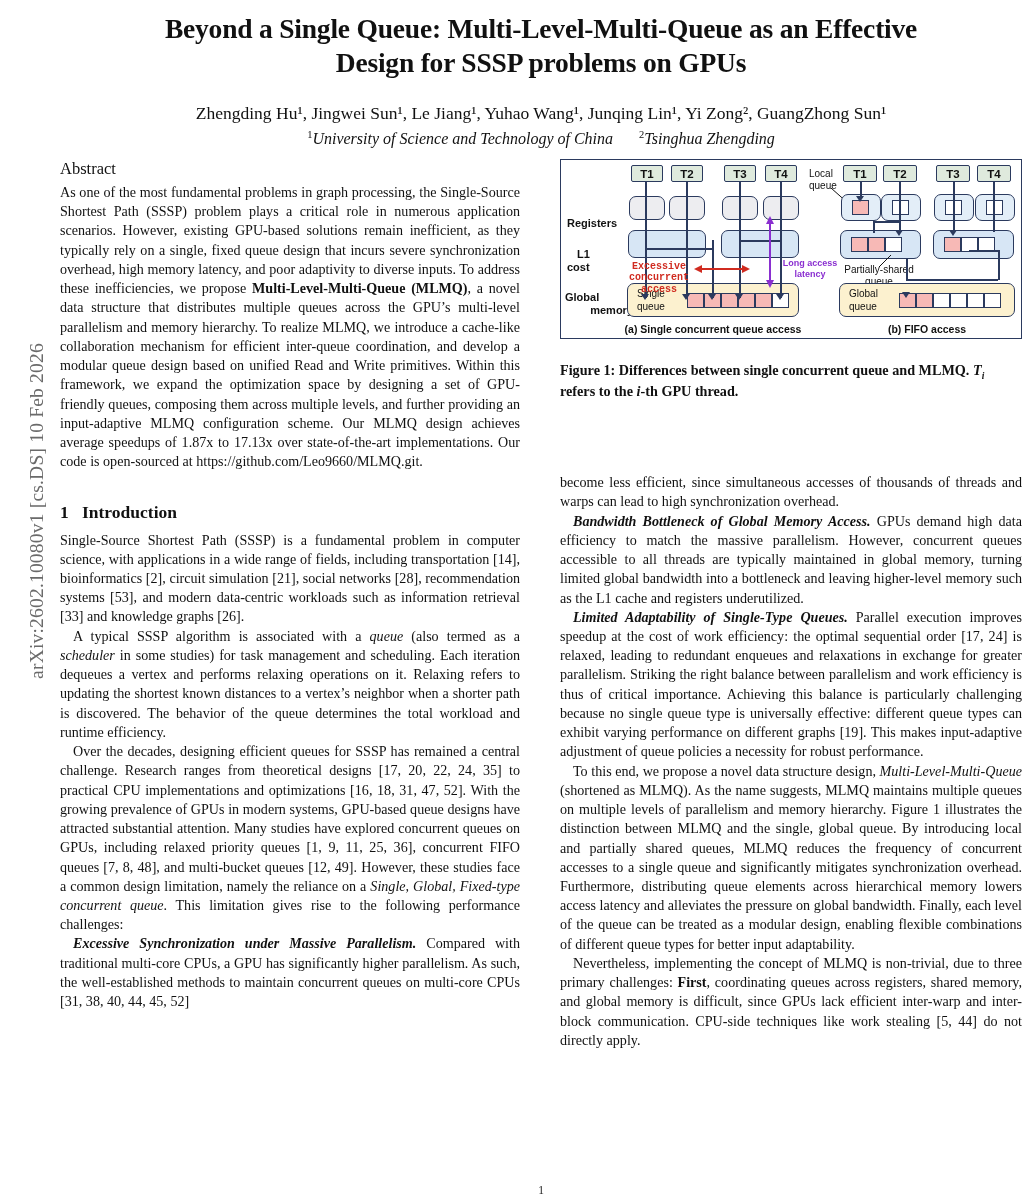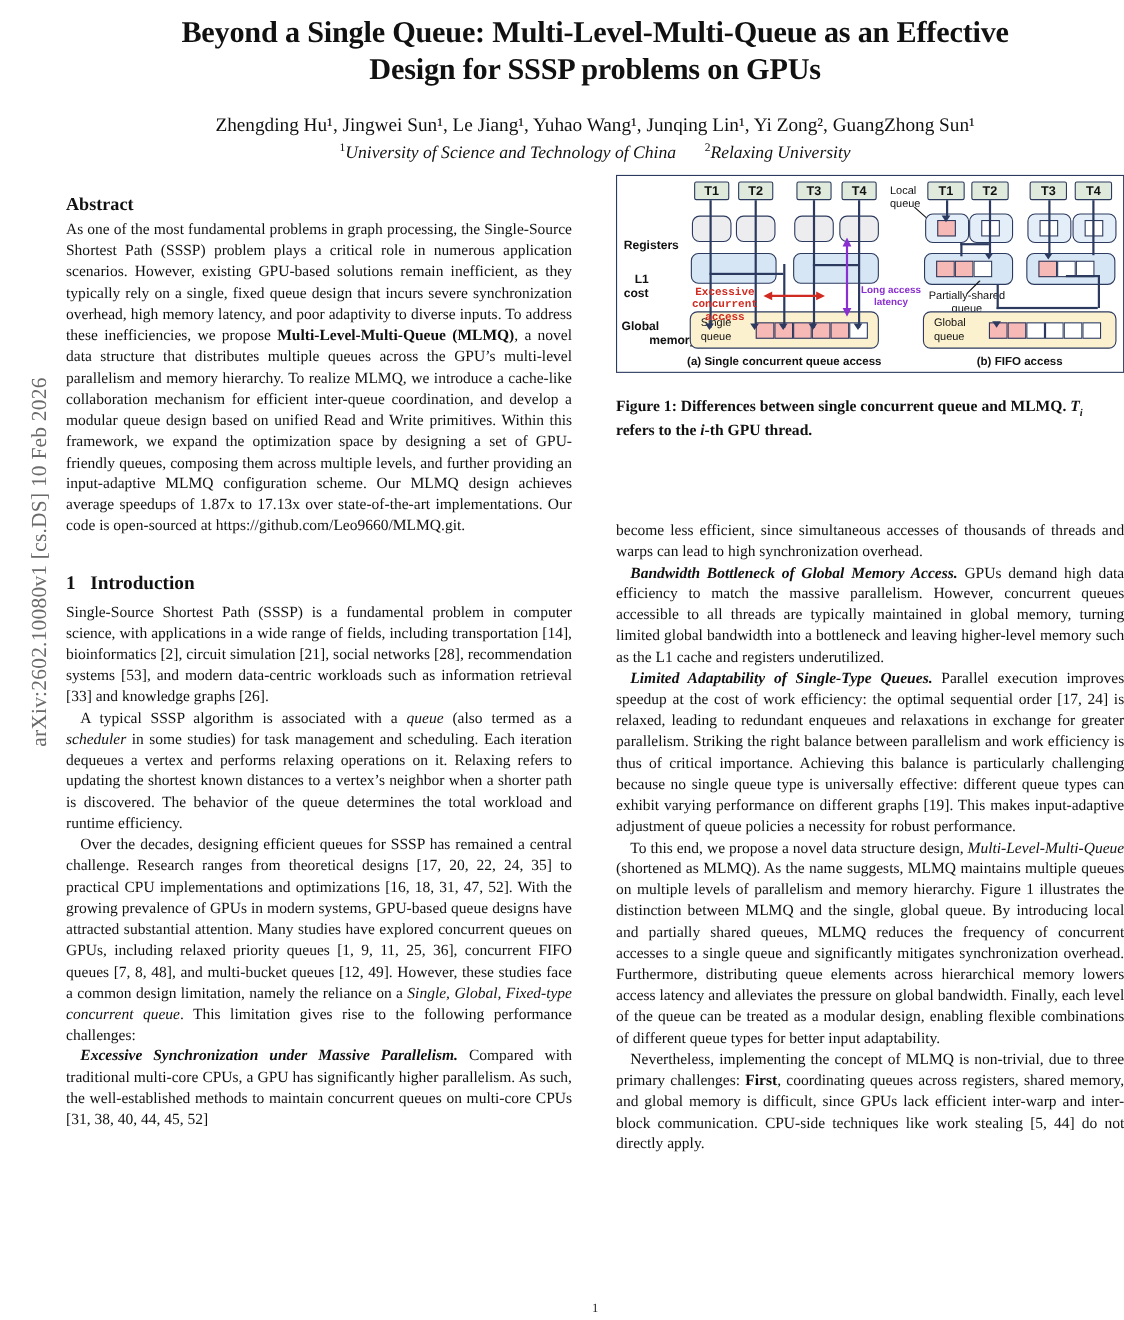--- a/index.html
+++ b/index.html
@@ -74,22 +74,22 @@
   }
   .col-left {
     position: absolute; left: 0; top: 0; width: 460px;
   }
   .col-right {
     position: absolute; left: 500px; top: 0; width: 462px;
   }
 
   h2.sec {
     font-size: 16.5px;
-    font-weight: bold;
-    margin: 17px 0 4px 0;
+    font-weight: normal;
+    margin: 0 0 4px 0;
     font-family: "Liberation Serif", serif;
   }
   h2.numbered {
     font-size: 17.5px;
     font-weight: bold;
     margin: 0 0 8px 0;
   }
   h2.numbered .num { display:inline-block; width: 22px; }
 
   p.body {
@@ -224,21 +224,21 @@
   <div>
     <div class="title">
       <div>Beyond a Single Queue: Multi-Level-Multi-Queue as an Effective</div>
       <div>Design for SSSP problems on GPUs</div>
     </div>
   </div>
 
   <div class="authors">Zhengding Hu¹, Jingwei Sun¹, Le Jiang¹, Yuhao Wang¹, Junqing Lin¹, Yi Zong², GuangZhong Sun¹</div>
 
   <div class="affil">
-    <sup>1</sup><span>University of Science and Technology of China</span><span class="gap"></span><sup>2</sup><span>Relaxing University</span>
+    <sup>1</sup><span>University of Science and Technology of China</span><span class="gap"></span><sup>2</sup><span>Tsinghua Zhengding</span>
   </div>
 
   <div class="cols">
 
     <div class="col-left">
 
       <div class="abstract-block">
         <h2 class="sec">Abstract</h2>
         <p class="body"><span>As one of the most fundamental problems in graph processing, the Single-Source Shortest Path (SSSP) problem plays a critical role in numerous application scenarios. However, existing GPU-based solutions remain inefficient, as they typically rely on a single, fixed queue design that incurs severe synchronization overhead, high memory latency, and poor adaptivity to diverse inputs. To address these inefficiencies, we propose </span><span class="b">Multi-Level-Multi-Queue (MLMQ)</span><span>, a novel data structure that distributes multiple queues across the GPU’s multi-level parallelism and memory hierarchy. To realize MLMQ, we introduce a cache-like collaboration mechanism for efficient inter-queue coordination, and develop a modular queue design based on unified Read and Write primitives. Within this framework, we expand the optimization space by designing a set of GPU-friendly queues, composing them across multiple levels, and further providing an input-adaptive MLMQ configuration scheme. Our MLMQ design achieves average speedups of 1.87x to 17.13x over state-of-the-art implementations. Our code is open-sourced at https://github.com/Leo9660/MLMQ.git.</span></p>
       </div>

